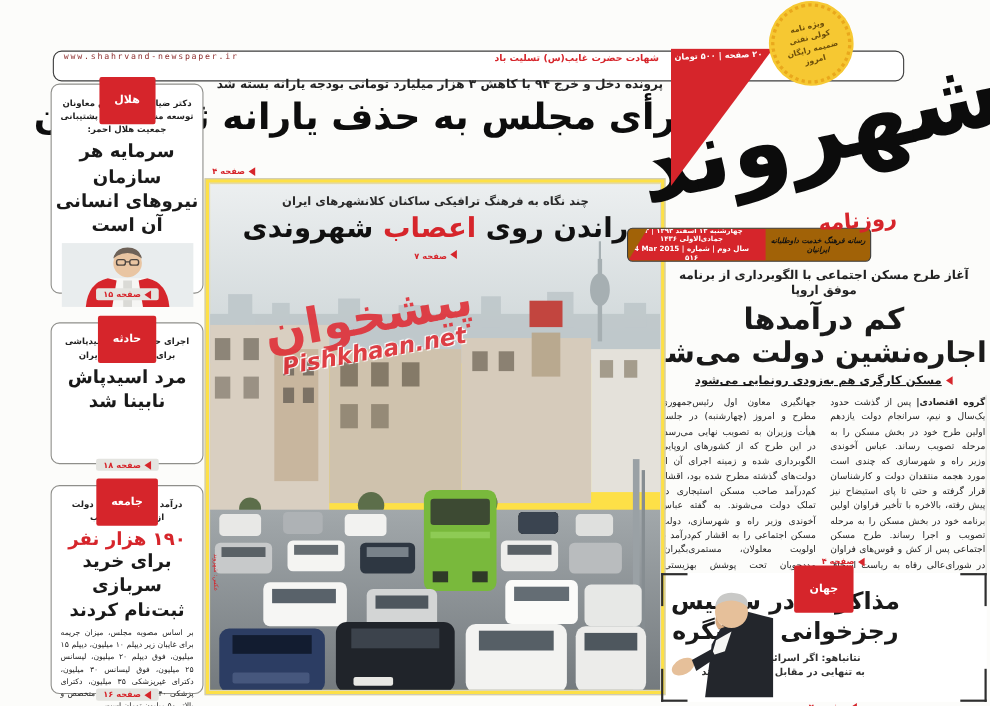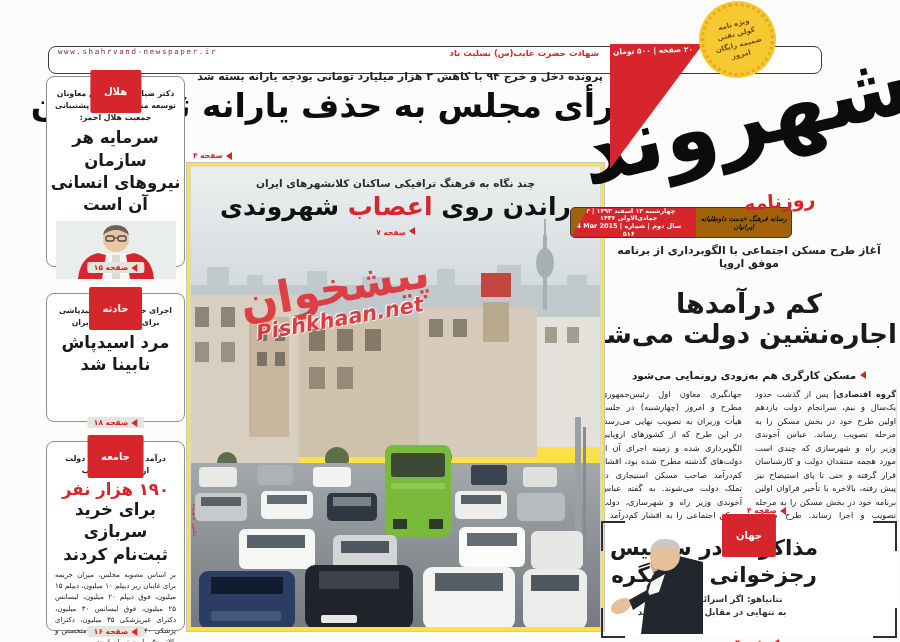--- a/index.html
+++ b/index.html
@@ -113,25 +113,25 @@
     text-shadow:0 0 2px #fff, 1px 1px 0 #fff, -1px -1px 0 #fff; margin-top:-6px;
     font-style:italic;
   }
   .photo-credit {
     position:absolute; left:1px; bottom:90px; z-index:6;
     font-size:5.5px; color:#d6252b; writing-mode:vertical-rl; letter-spacing:1px;
   }
   
   .housing { position:absolute; left:601px; top:244px; width:296px; text-align:center; }
   .housing .kicker { font-size:11px; font-weight:bold; color:#222; }
-  .housing .h1a { font-size:27px; font-weight:bold; letter-spacing:-1px; margin-top:18px; }
+  .housing .h1a { font-size:27px; font-weight:bold; letter-spacing:-1px; margin-top:5px; }
   .housing .h1b { font-size:26px; font-weight:bold; letter-spacing:-1.5px; white-space:nowrap; }
   .housing .sub {
-    font-size:10.5px; font-weight:bold; margin-top:20px;
-    display:flex; align-items:center; justify-content:center; gap:4px;
+    font-size:10.5px; font-weight:bold; margin-top:4px;
+    display:flex; align-items:center; justify-content:center; gap:4px;text-decoration:underline;
   }
   .housing .body {
     margin-top:7px; text-align:justify; font-size:8.3px; line-height:1.62;
     color:#222; columns:2; column-gap:13px; height:163px; overflow:hidden;
     border-right:1px solid #e3e3df; padding-right:0;
   }
   .housing .body .lede { font-weight:bold; }
   .col-rule { position:absolute; left:593px; top:350px; width:1px; height:165px; background:#d4d4cf; }
   
   .world { position:absolute; left:601px; top:521px; width:296px; height:117px; background:#fff; }

